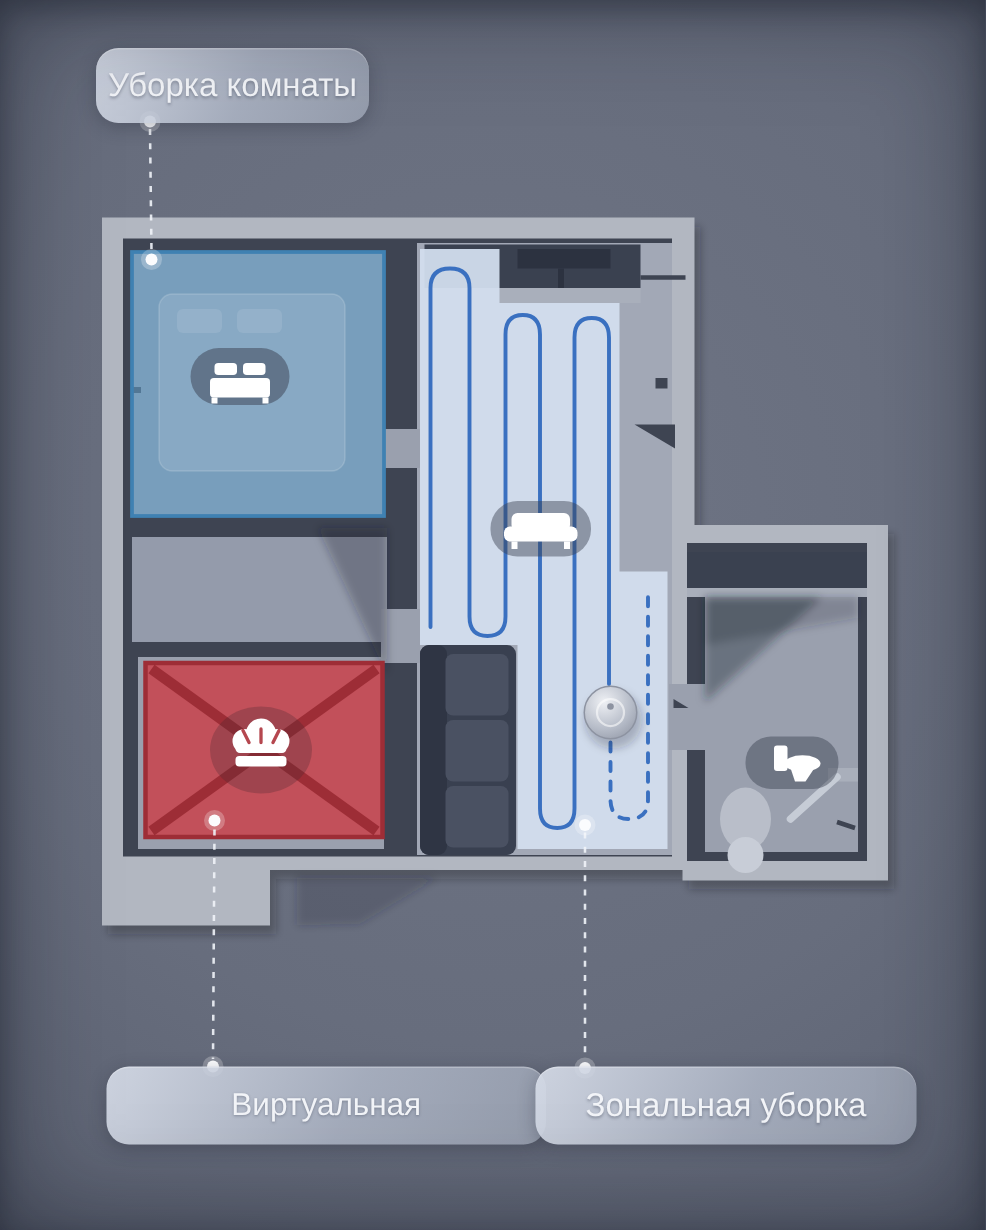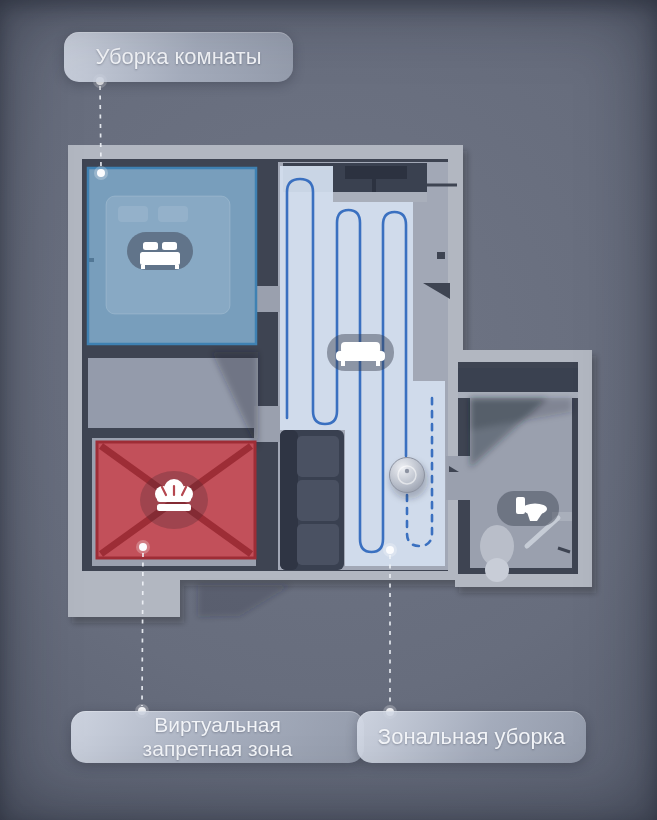--- a/index.html
+++ b/index.html
@@ -13,23 +13,23 @@
     box-shadow:inset 0 0 70px rgba(18,22,34,.5), inset 0 6px 18px rgba(18,22,34,.35);
   }
   .plan{position:absolute;left:0;top:0;}
   .pill{
     position:absolute;display:flex;flex-direction:column;align-items:center;justify-content:center;
     background:linear-gradient(115deg, rgba(214,220,232,.92) 0%, rgba(178,186,202,.82) 55%, rgba(160,168,184,.78) 100%);
     border-radius:15px;color:#f2f4f8;text-align:center;
     box-shadow:0 3px 12px rgba(28,33,46,.28), inset 0 1px 0 rgba(255,255,255,.25);
     text-shadow:0 1px 2px rgba(40,46,62,.35);
   }
-  .pill-top{left:64px;top:32px;width:229px;height:50px;font-size:22px;}
+  .pill-top{left:64px;top:32px;width:182px;height:50px;font-size:22px;}
   .pill-bl{left:71px;top:711px;width:293px;height:52px;font-size:21px;line-height:24px;}
-  .pill-br{left:357px;top:711px;width:229px;height:52px;font-size:22px;}
+  .pill-br{left:357px;top:711px;width:254px;height:52px;font-size:22px;}
 </style>
 </head>
 <body>
 
 <div class="stage">
 
   <svg class="plan" width="657" height="820" viewBox="0 0 657 820">
     <defs>
       <radialGradient id="robotGrad" cx="38%" cy="30%" r="80%">
         <stop offset="0%" stop-color="#eef0f4"></stop>
@@ -204,20 +204,19 @@
         </g>
     </g>
   </svg>
 
   <div class="pill pill-top">
     <span>Уборка комнаты</span>
   </div>
 
   <div class="pill pill-bl">
     <span>Виртуальная</span>
-    <span>запретная зона</span>
   </div>
 
   <div class="pill pill-br">
     <span>Зональная уборка</span>
   </div>
 
 </div>
 
 </body></html>

